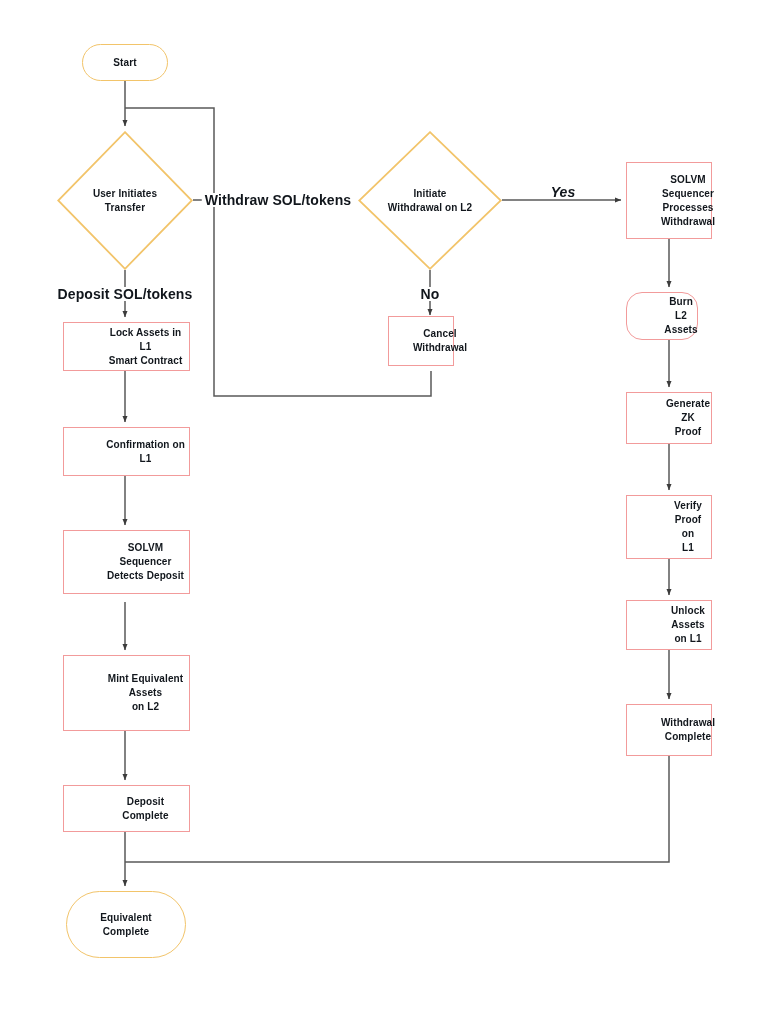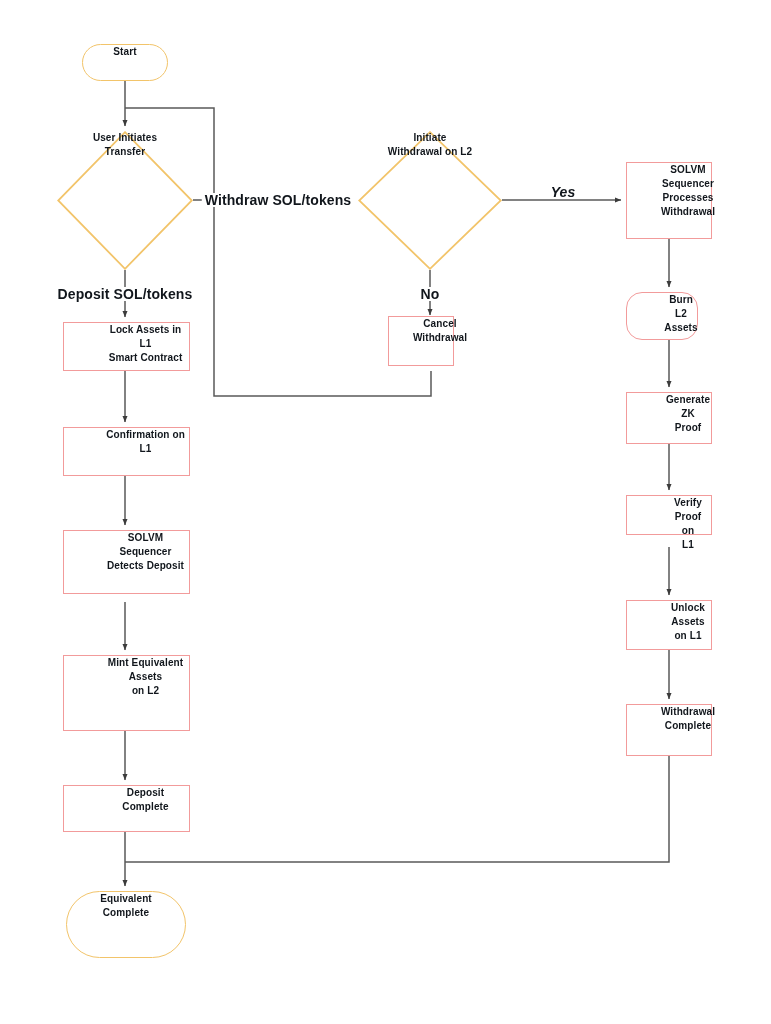--- a/index.html
+++ b/index.html
@@ -24,20 +24,21 @@
     left: 0;
     top: 0;
     width: 771px;
     height: 1024px;
     pointer-events: none;
   }
   .node {
     position: absolute;
     box-sizing: border-box;
     display: flex;
+    align-items: center;
     justify-content: center;
     text-align: center;
     background: #ffffff;
     color: #11161c;
     font-weight: bold;
     font-size: 10px;
     line-height: 14px;
     letter-spacing: 0.1px;
   }
   .node.process {
@@ -189,21 +190,21 @@
 
   <div class="node process" style="left:626px; top:292px; width:72px; height:48px;border-radius:16px;">
     <span class="node-label">Burn L2 Assets</span>
   </div>
 
   <div class="node process" style="left:626px; top:392px; width:86px; height:52px;">
     <span class="node-label">Generate ZK
 Proof</span>
   </div>
 
-  <div class="node process" style="left:626px; top:495px; width:86px; height:40px;">
+  <div class="node process" style="left:626px; top:495px; width:86px; height:64px;">
     <span class="node-label">Verify Proof on
 L1</span>
   </div>
 
   <div class="node process" style="left:626px; top:600px; width:86px; height:50px;">
     <span class="node-label">Unlock Assets
 on L1</span>
   </div>
 
   <div class="node process" style="left:626px; top:704px; width:86px; height:52px;">

